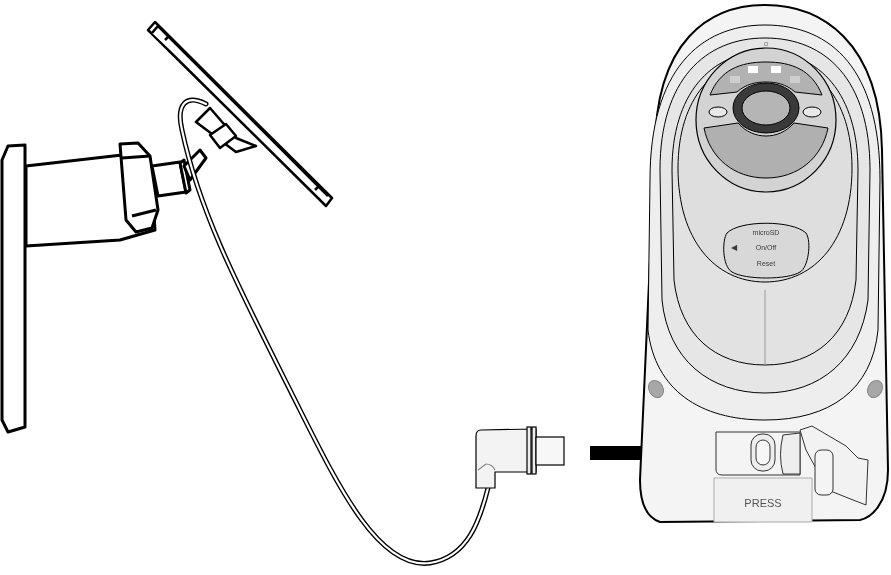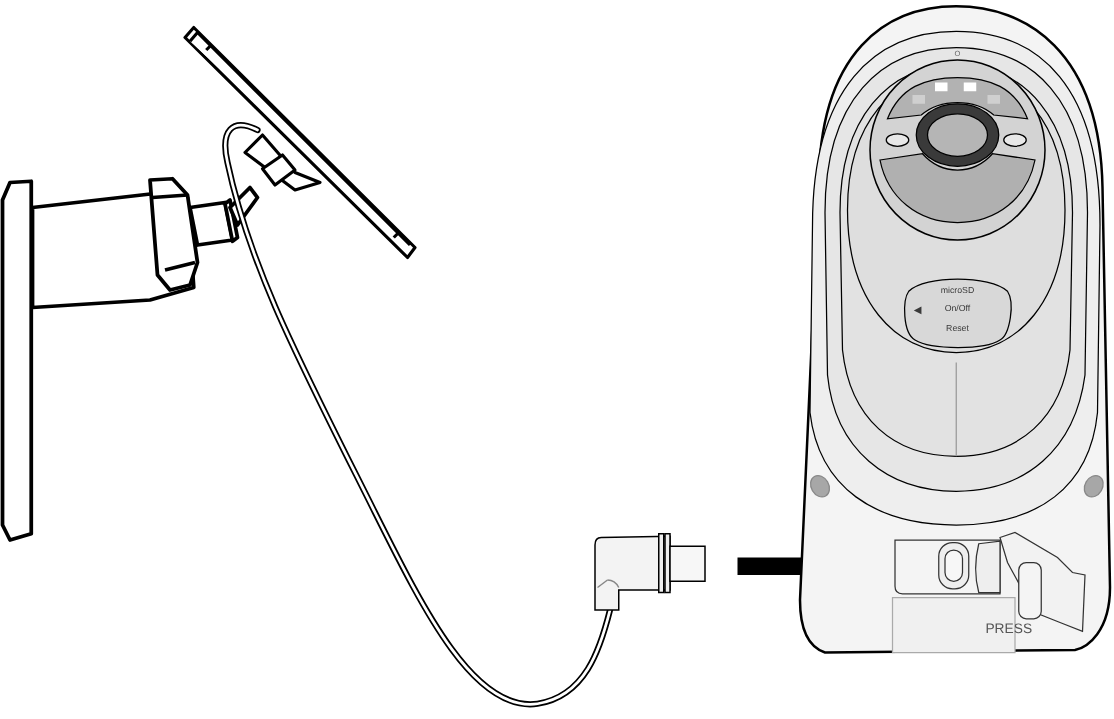--- a/index.html
+++ b/index.html
@@ -1,20 +1,20 @@
 <!DOCTYPE html>
 <html><head>
   <meta charset="utf-8">
   <style>
     html, body { margin:0; padding:0; background:#ffffff; }
     body { width:891px; height:575px; overflow:hidden; position:relative; font-family:"Liberation Sans", sans-serif; }
     svg { position:absolute; left:0; top:0; }
     .lbl { position:absolute; font-family:"Liberation Sans", sans-serif; color:#3a3a3a; white-space:nowrap; transform:translateX(-50%); }
     .btn-lbl { font-size:7px; }
-    .press-lbl { font-size:11px; color:#555;margin-left:44px; }
+    .press-lbl { font-size:11px; color:#555; }
     .mic-lbl { font-size:6px; color:#666; }
   </style>
 </head>
 <body>
 
 <svg width="891" height="575" viewBox="0 0 891 575">
 
   <g fill="#fff" stroke="#000" stroke-width="3" stroke-linejoin="round">
     <path d="M8,146 L25,145 L25,427 L8,432 L2,420 L2,160 Z"></path>
     <path d="M26,166 L122,155 L150,158 L155,230 L120,240 L26,246 Z"></path>

